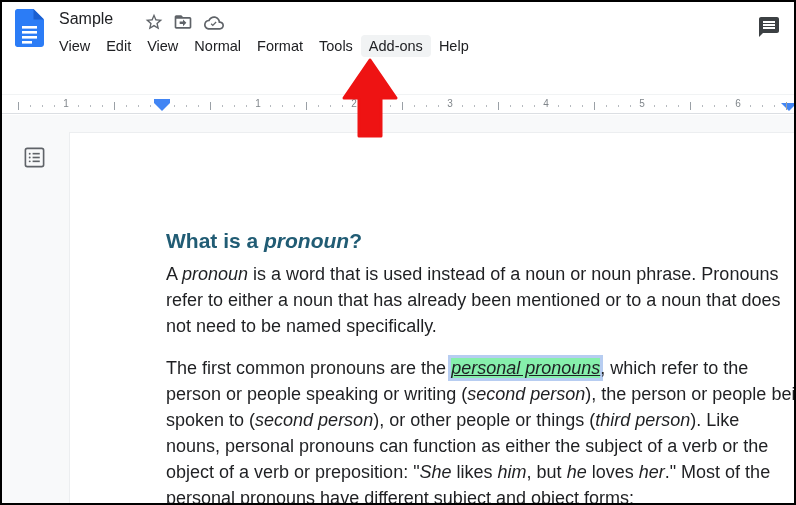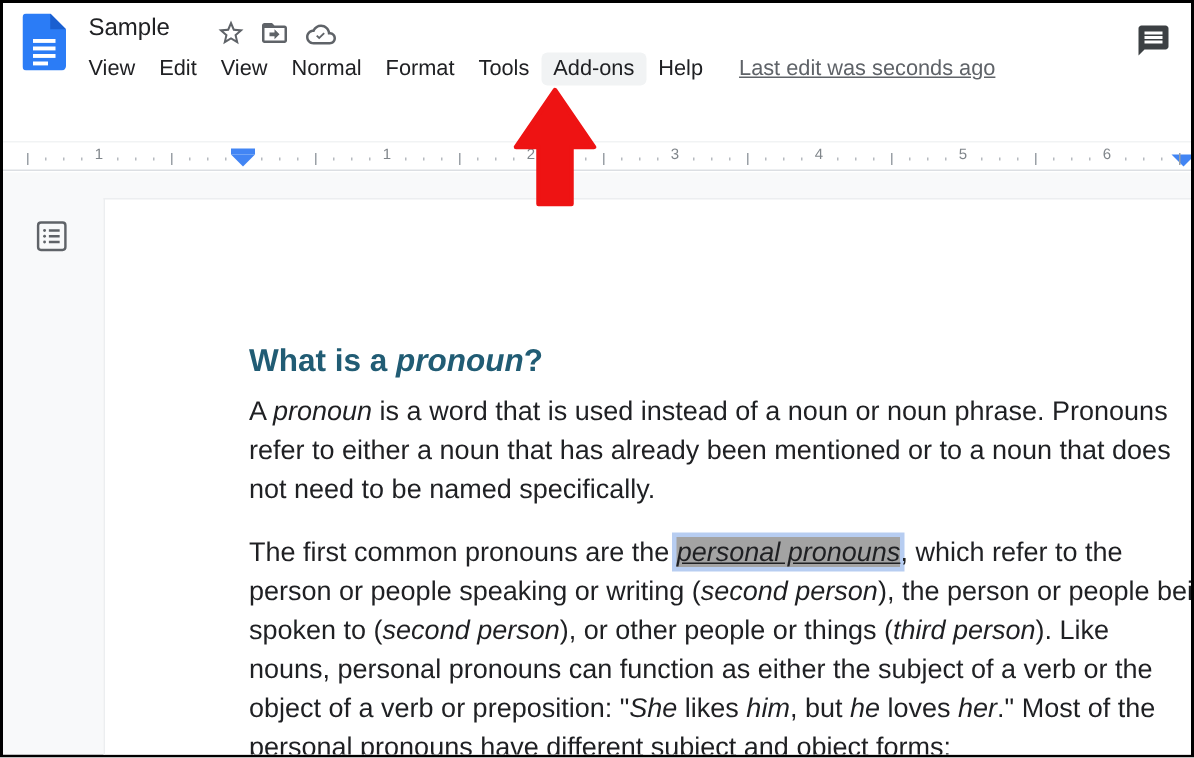--- a/index.html
+++ b/index.html
@@ -65,21 +65,21 @@
   #canvas{position:absolute;left:0;top:113px;width:796px;height:392px;background:#f8f9fa;}
   #outline-icon{position:absolute;left:21px;top:31px;width:23px;height:23px;color:#5f6368;}
   #outline-icon svg{width:100%;height:100%;display:block;}
   #page{position:absolute;left:67px;top:17px;width:729px;height:380px;background:#fff;border:1px solid #eceef0;border-right:none;border-bottom:none;}
   #text-block{position:absolute;left:96px;top:93px;width:632px;}
   #doc-heading{font-size:21px;line-height:30px;font-weight:700;color:#215c74;white-space:pre;margin-bottom:5px;}
   .para{margin:0 0 16px 0;}
   .line{height:26px;line-height:26px;font-size:18px;color:#1f2023;white-space:pre;}
   .i{font-style:italic;}
   .u{text-decoration:underline;}
-  .hl{background:#a3a3a3;box-shadow:0 0 0 3px #b7cdf1;}
+  .hl{background:#86efac;box-shadow:0 0 0 3px #b7cdf1;}
 
   
   #red-arrow{position:absolute;left:338px;top:56px;width:60px;height:80px;z-index:50;pointer-events:none;}
 </style>
 </head>
 <body>
 
 <div id="screen">
 
   <svg id="docs-logo" viewBox="0 0 29 38">
@@ -106,21 +106,20 @@
         <path d="M19.35 10.04C18.67 6.59 15.64 4 12 4 9.11 4 6.6 5.64 5.35 8.04 2.34 8.36 0 10.91 0 14c0 3.31 2.69 6 6 6h13c2.76 0 5-2.24 5-5 0-2.64-2.05-4.78-4.65-4.96zM19 18H6c-2.21 0-4-1.79-4-4s1.79-4 4-4h.71C7.37 7.69 9.48 6 12 6c3.04 0 5.5 2.46 5.5 5.5v.5H19c1.66 0 3 1.34 3 3s-1.34 3-3 3zm-8.46-2.11l-2.47-2.47 1.06-1.06 1.41 1.41 3.47-3.46 1.06 1.06-4.53 4.52z"></path>
       </svg>
   </span>
   <span id="comment-history">
     <svg viewBox="0 0 24 24" fill="currentColor">
         <path d="M20 2H4c-1.1 0-2 .9-2 2v18l4-4h14c1.1 0 2-.9 2-2V4c0-1.1-.9-2-2-2zm-2 12H6v-2h12v2zm0-3H6V9h12v2zm0-3H6V6h12v2z"></path>
       </svg>
   </span>
 
   <div id="menu-bar">
-    <span id="last-edit">Last edit was seconds ago</span>
   <div class="menu-item">View</div>
       <div class="menu-item">Edit</div>
       <div class="menu-item">View</div>
       <div class="menu-item">Normal</div>
       <div class="menu-item">Format</div>
       <div class="menu-item">Tools</div>
       <div class="menu-item active">Add-ons</div>
       <div class="menu-item">Help</div>
     </div>
 

